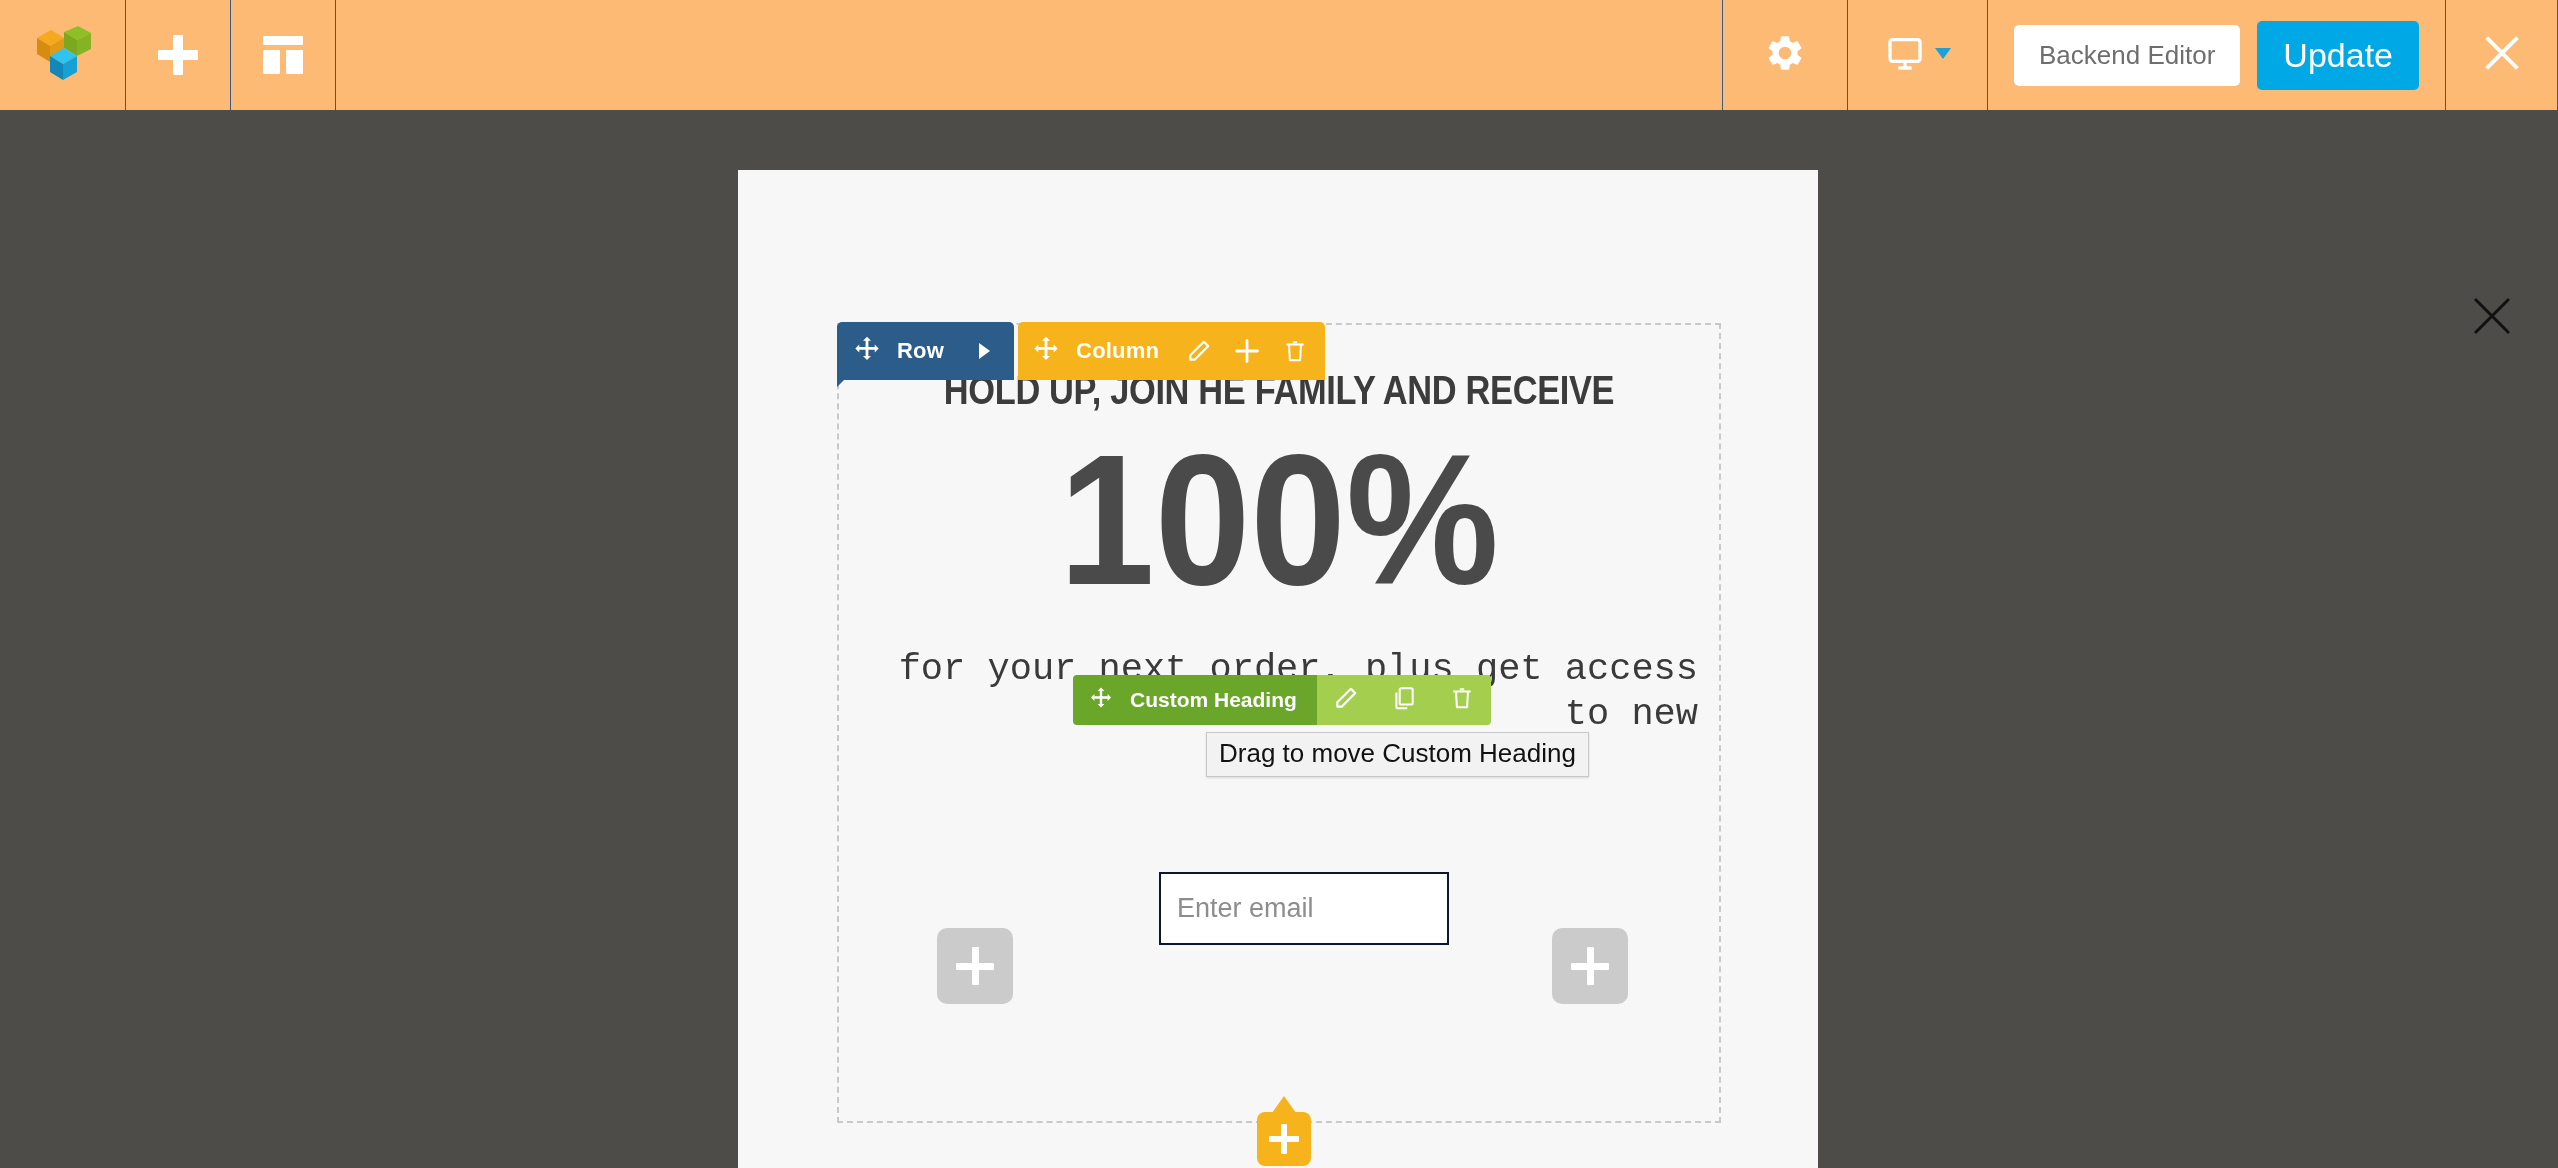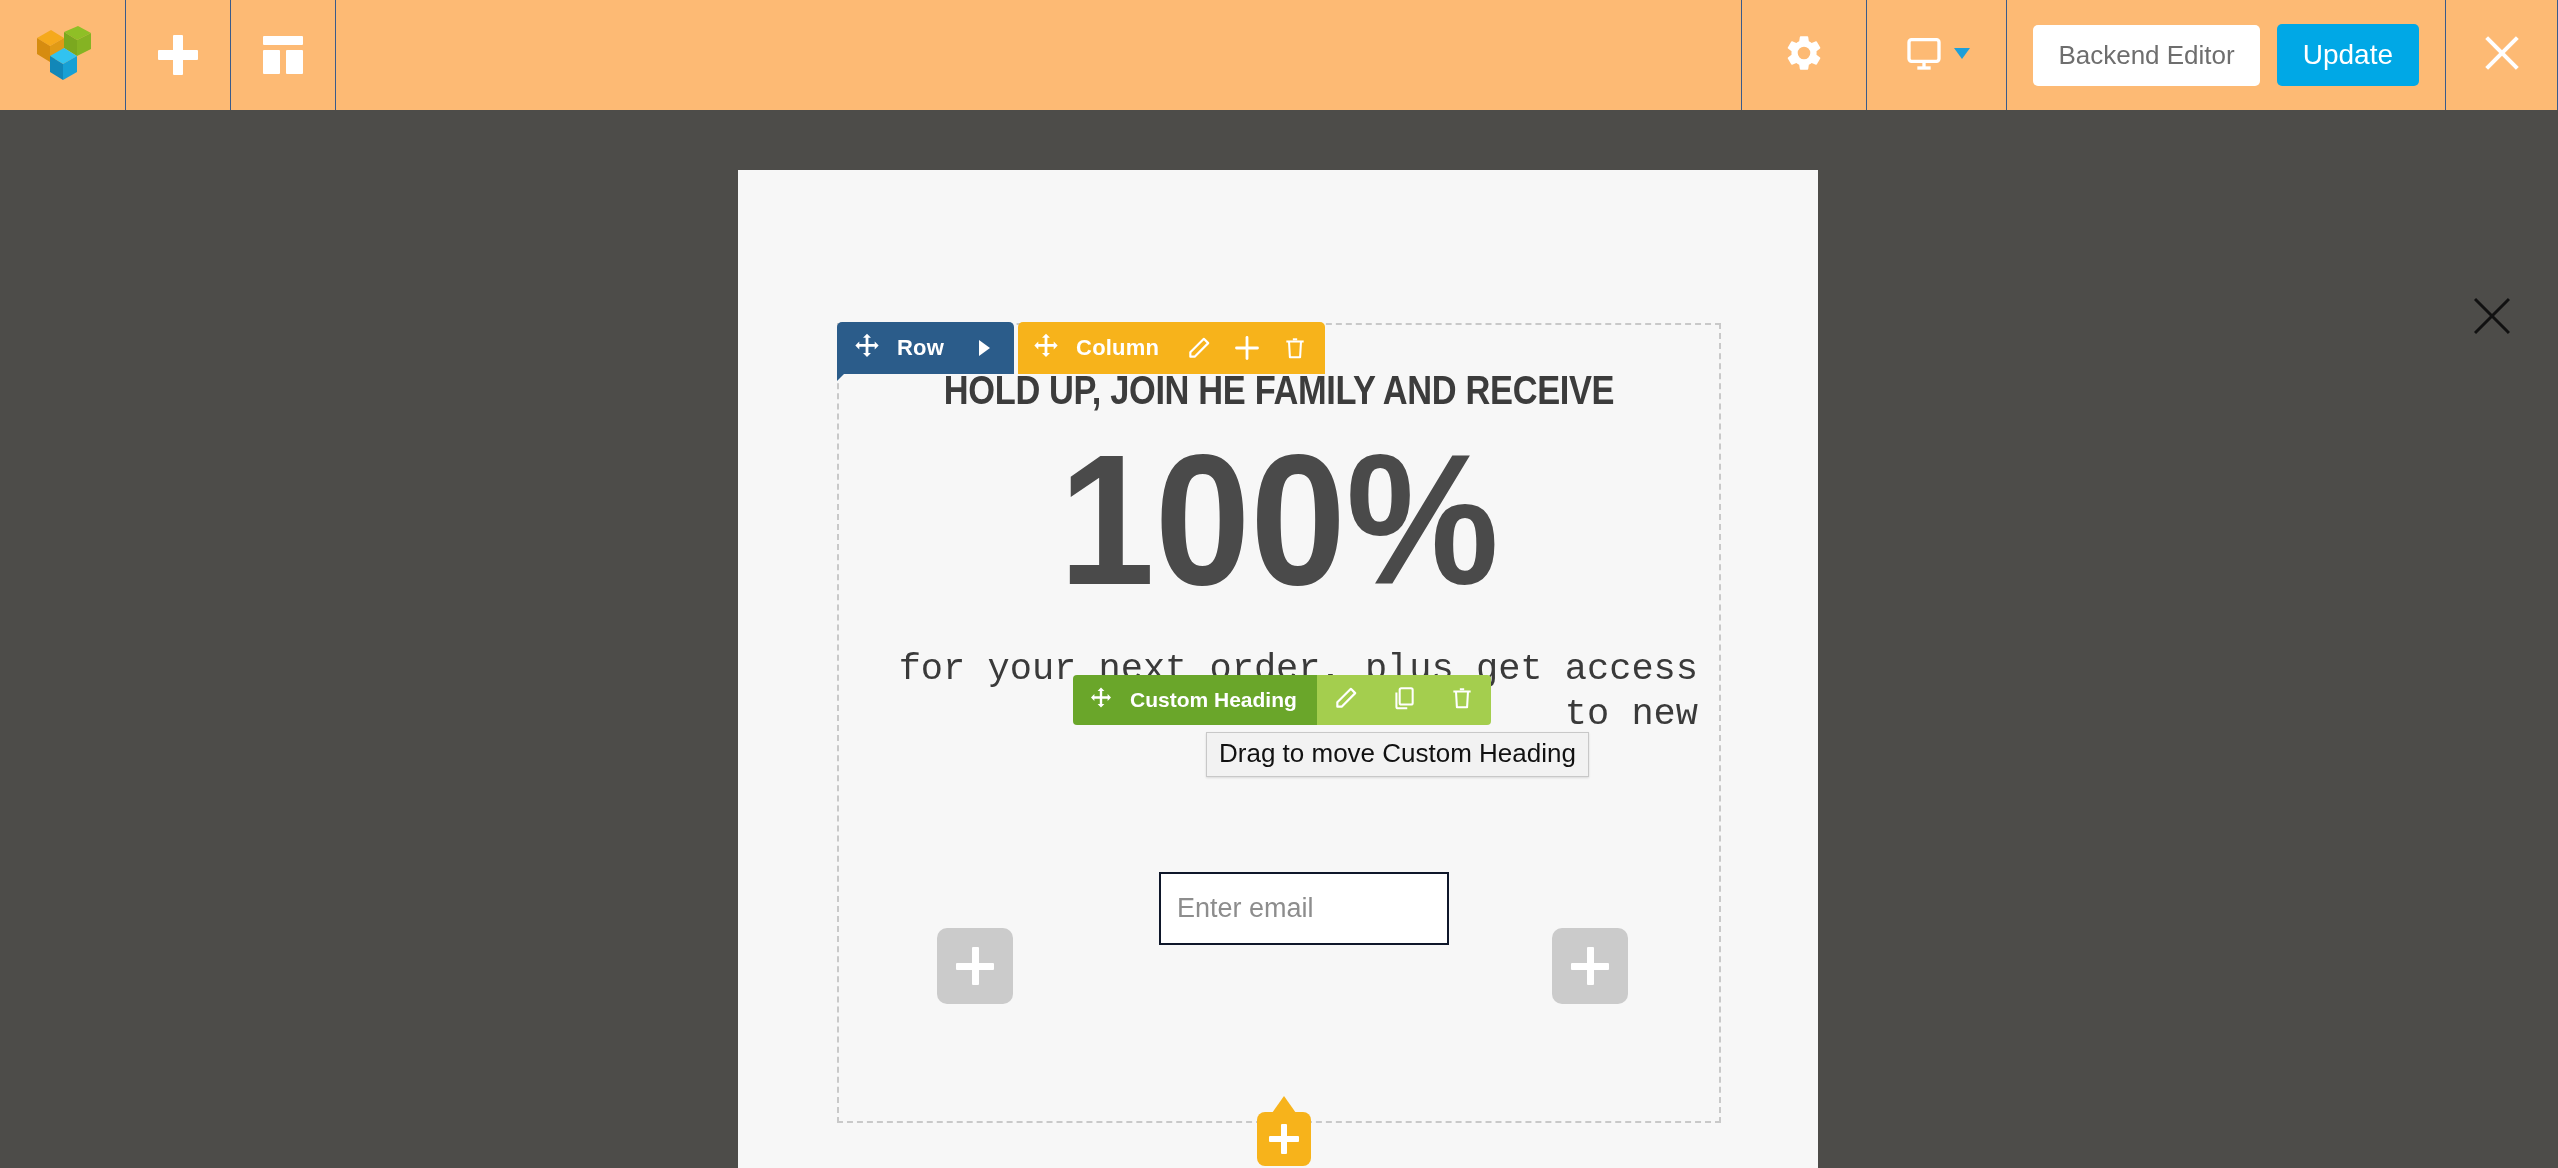--- a/index.html
+++ b/index.html
@@ -69,21 +69,21 @@
     font-family: "Liberation Sans", sans-serif;
     padding: 15px 25px;
     cursor: pointer;
     white-space: nowrap;
   }
   .btn-update {
     background: #00a8e6;
     color: #fff;
     border: none;
     border-radius: 5px;
-    font-size: 28px;
+    font-size: 34px;
     font-family: "Liberation Sans", sans-serif;
     padding: 15px 26px;
     cursor: pointer;
     white-space: nowrap;
   }
 
   
   #canvas {
     position: absolute;
     top: 110px; left: 0;
@@ -135,21 +135,21 @@
     pointer-events: none;
   }
 
   
   #ctrl-bar {
     position: absolute;
     left: 837px;
     top: 212px;
     display: flex;
     align-items: stretch;
-    height: 52px;
+    height: 58px;
     z-index: 20;
     font-family: "Liberation Sans", sans-serif;
   }
   .ctrl-row {
     background: #2b5c8a;
     display: flex;
     align-items: center;
     border-radius: 5px 5px 0 0;
     padding: 0 6px 0 16px;
     cursor: move;

